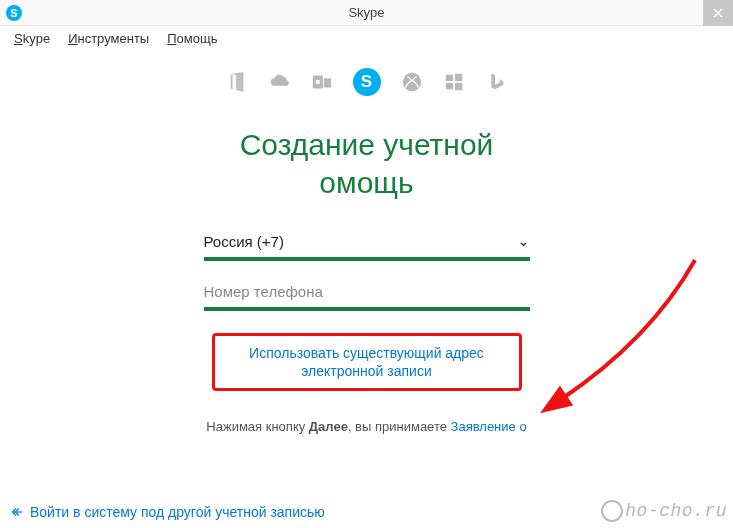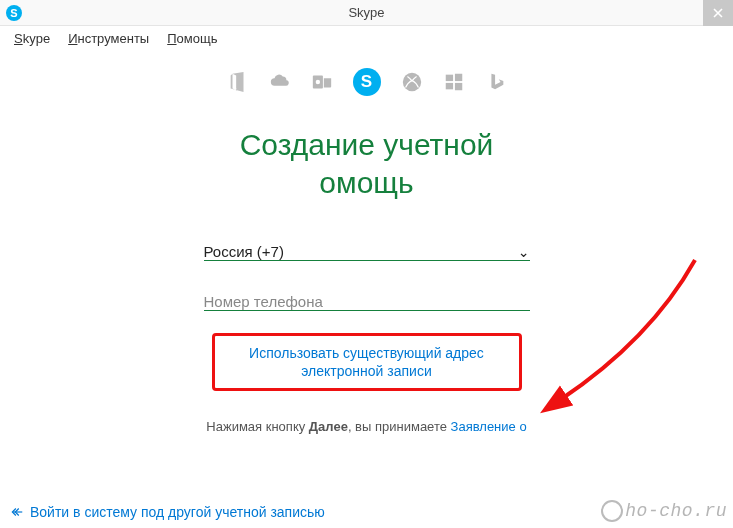--- a/index.html
+++ b/index.html
@@ -10,21 +10,21 @@
     .close-btn { position: absolute; right: 0; top: 0; width: 30px; height: 26px; background: #c8c8c8; color: #fff; display: flex; align-items: center; justify-content: center; font-size: 14px; cursor: pointer; }
     .menubar { height: 24px; display: flex; align-items: center; padding: 0 8px; gap: 6px; background: #fff; }
     .menu-item { font-size: 13px; color: #333; padding: 2px 6px; cursor: pointer; }
     .content { padding-top: 18px; text-align: center; }
     .service-icons { display: flex; justify-content: center; gap: 20px; align-items: center; margin-bottom: 30px; }
     .svc { width: 22px; height: 22px; display: flex; align-items: center; justify-content: center; color: #b8b8b8; }
     .svc svg { width: 22px; height: 22px; }
     .svc.skype { width: 28px; height: 28px; background: #00aff0; border-radius: 50%; color: #fff; font-weight: bold; font-size: 17px; }
     .heading { font-size: 30px; font-weight: 300; color: #15803d; line-height: 1.25; margin: 0 auto 32px; }
     .form { width: 326px; margin: 0 auto; text-align: left; }
-    .field-row { position: relative; border-bottom: 1px solid #15803d; margin-bottom: 22px; height: 28px; display: flex; align-items: flex-end; }
+    .field-row { position: relative; border-bottom: 4px solid #15803d; margin-bottom: 22px; height: 28px; display: flex; align-items: flex-start; }
     .field-value { font-size: 15px; color: #222; flex: 1; }
     .chevron { font-size: 14px; color: #222; }
     .field-input { border: none; outline: none; width: 100%; font-size: 15px; color: #a21caf; background: transparent; }
     .field-input::placeholder { color: #888; }
     .link-box { border: 3px solid #e11; border-radius: 4px; padding: 8px 15px; text-align: center; margin: 8px auto 0; width: 310px; }
     .link-text { color: #0078d4; font-size: 14px; line-height: 1.3; cursor: pointer; }
     .terms { font-size: 13px; color: #555; margin-top: 28px; }
     .terms .bold { font-weight: bold; }
     .terms-link { color: #0078d4; }
     .bottom-link { position: absolute; left: 10px; bottom: 8px; display: flex; align-items: center; gap: 6px; color: #0078d4; font-size: 14px; cursor: pointer; }

